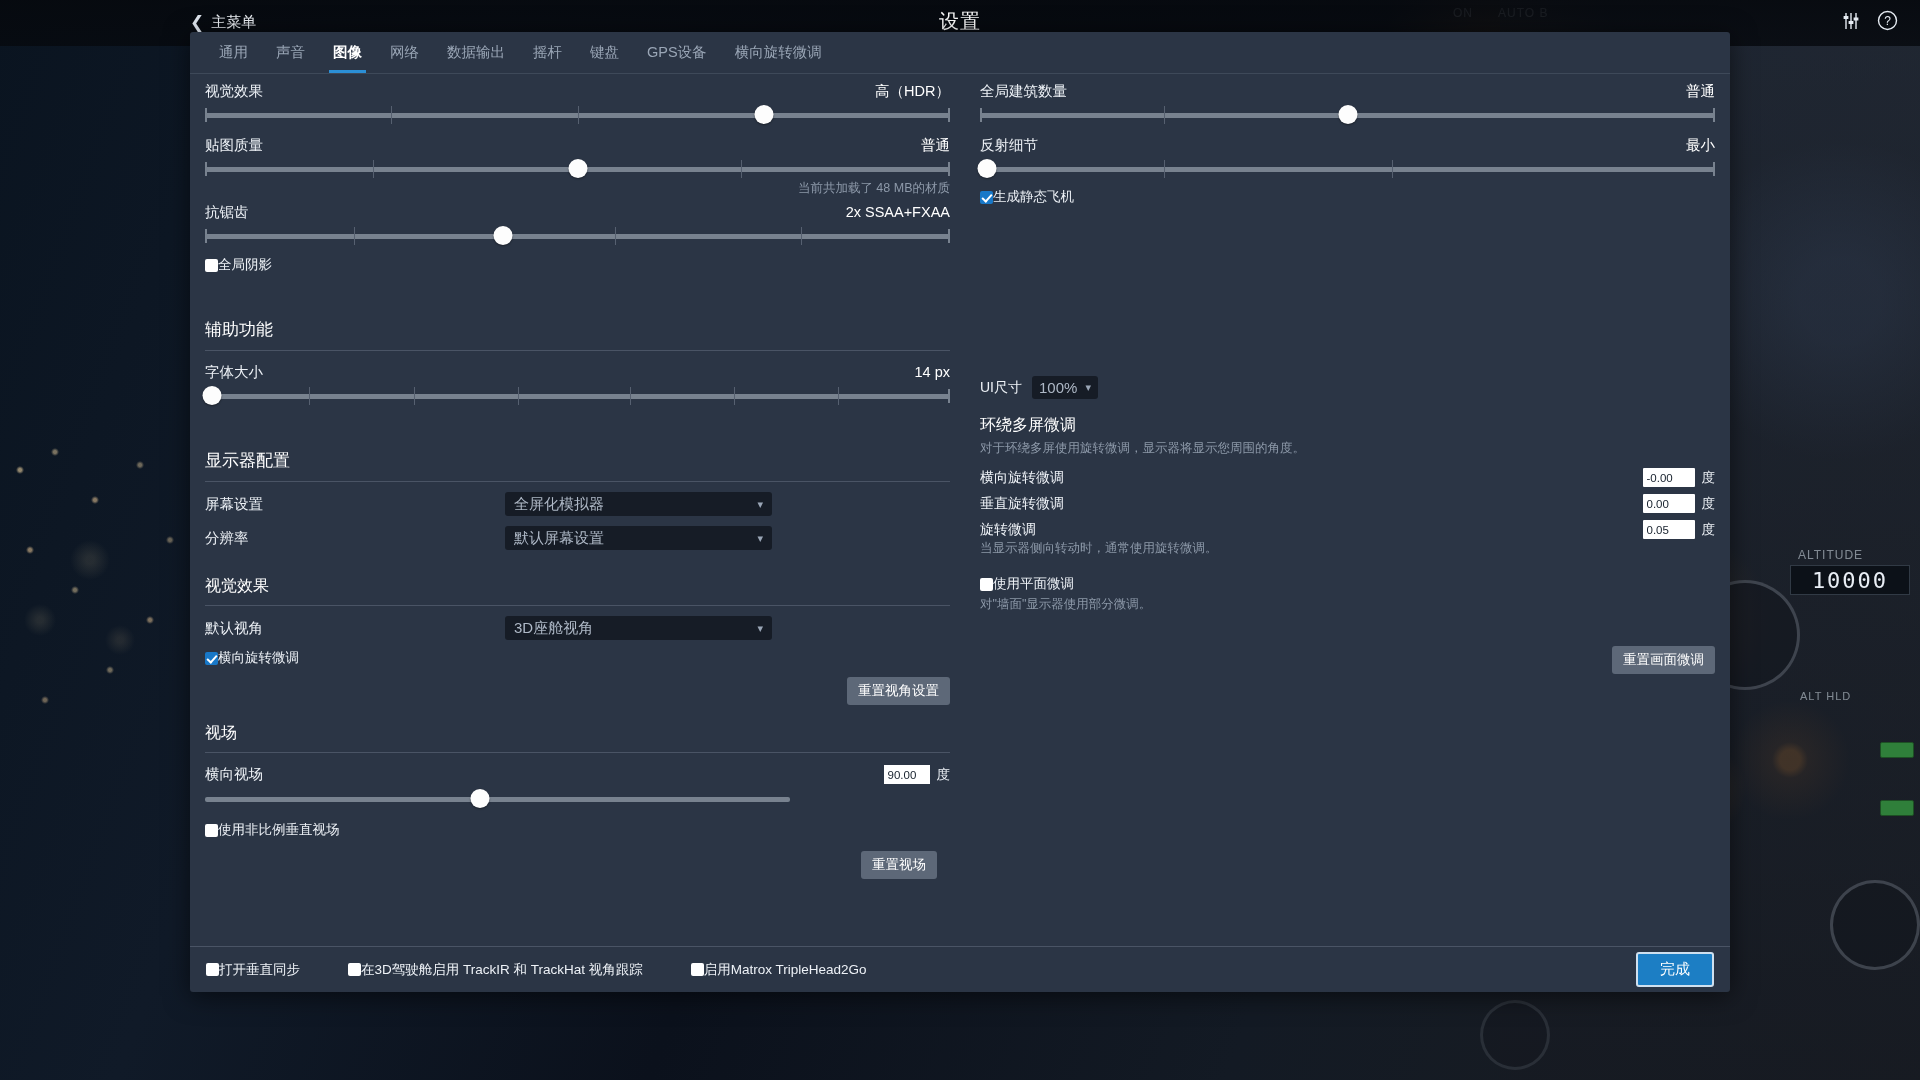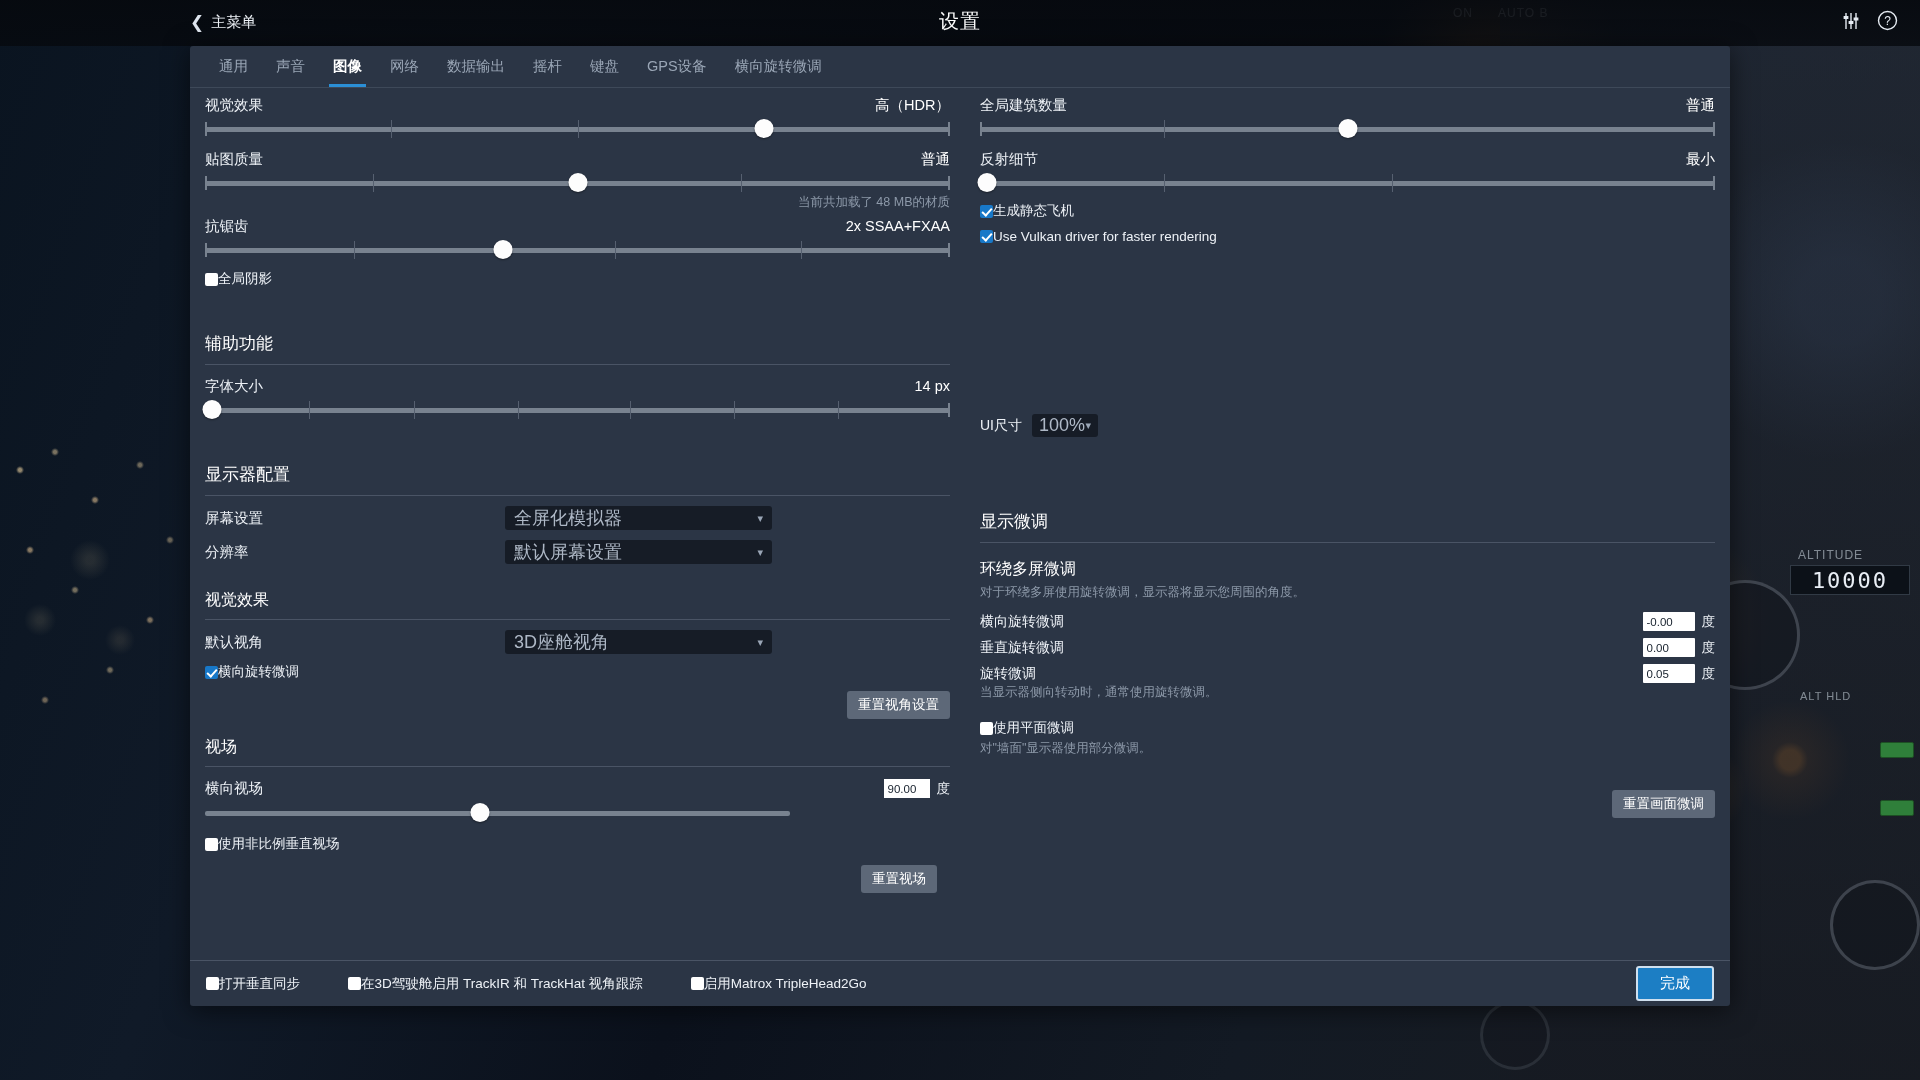--- a/index.html
+++ b/index.html
@@ -74,21 +74,21 @@
   .back .chev{ font-size:17px; line-height:1; color:#dfe6ef; }
   .apptitle{
     position:absolute; left:0; right:0; top:8px; text-align:center;
     color:#fff; font-size:20px; letter-spacing:1px;
   }
   .topicons{ position:absolute; right:22px; top:10px; display:flex; align-items:center; gap:16px;}
   .topicons svg{ display:block; cursor:pointer; }
 
   
   .panel{
-    position:absolute; left:190px; top:46px; width:1540px; height:960px;
+    position:absolute; left:190px; top:32px; width:1540px; height:960px;
     background:#2b3545;
     border-radius:3px;
     z-index:6;
     box-shadow:0 4px 26px rgba(0,0,0,.55);
     overflow:hidden;
   }
   .tabs{
     display:flex; align-items:flex-end; gap:0;
     height:42px; padding-left:15px;
     border-bottom:1px solid #3e4959;
@@ -155,21 +155,21 @@
   .subsection h4{ color:#ffffff; font-size:16px; font-weight:normal; padding-bottom:8px; }
 
   
   .dd-row{ display:flex; align-items:center; margin-top:10px; }
   .dd-row .lab{ width:300px; }
   .dropdown{
     width:267px; height:24px; background:#161c26; border-radius:3px;
     display:flex; align-items:center; justify-content:space-between;
     padding:0 9px; cursor:pointer;
   }
-  .dropdown span{ color:#aeb8c6; font-size:18px; }
+  .dropdown span{ color:#aeb8c6; font-size:15px; }
   .dropdown .caret{ color:#9aa6b6; font-size:11px; }
 
   
   .inline-dd{ display:flex; align-items:center; gap:10px; margin-top:10px;}
   .inline-dd .lab{ font-size:14px; }
   .inline-dd .dropdown{ width:66px; height:23px; padding:0 7px; }
 
   
   .btn{
     display:inline-block; background:#5d6878; color:#fff;
@@ -443,37 +443,29 @@
           <div class="endcap" style="right:0;"></div>
           <div class="knob" style="left:1%;"></div>
         </div>
       </div>
 
       <div class="cb" style="margin-top:10px;">
         <span class="box checked"></span>
         <span>生成静态飞机</span>
       </div>
 
-      <div class="cb">
-        <span class="box checked"></span>
-        <span>Use Vulkan driver for faster rendering</span>
-      </div>
 
       <div class="inline-dd" style="margin-top:170px;">
         <span class="lab">UI尺寸</span>
         <div class="dropdown">
           <span>100%</span>
           <span class="caret">▾</span>
         </div>
       </div>
 
-      <div class="section" style="margin-top:73px;">
-        <h3>显示微调</h3>
-        <div class="hr"></div>
-      </div>
 
       <div class="subsection" style="margin-top:16px;font-family:Liberation Serif, serif;">
         <h4 style="padding-bottom:3px;">环绕多屏微调</h4>
         <div class="subhint">对于环绕多屏使用旋转微调，显示器将显示您周围的角度。</div>
       </div>
 
       <div class="numrow" style="margin-top:11px;">
         <span class="lab">横向旋转微调</span>
         <span class="numwrap">
           <input class="num" type="text" value="-0.00" style="">

